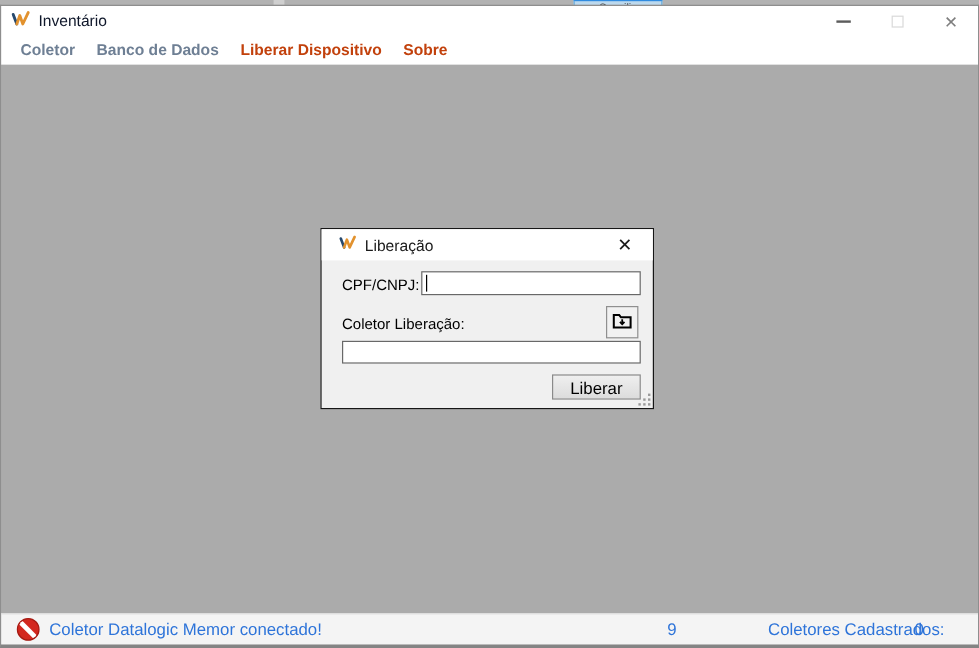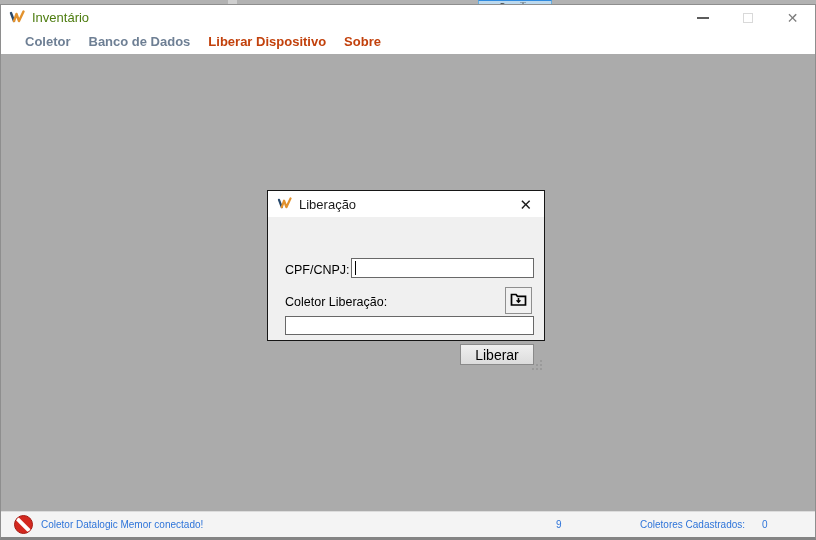--- a/index.html
+++ b/index.html
@@ -11,54 +11,54 @@
   .bg-tab { position:absolute; left:478px; top:0; width:74px; height:5px; background:#bcd9ee;
             border-top:1px solid #2f8be0; border-left:1px solid #6aaede; border-right:1px solid #6aaede;
             overflow:hidden; font-size:9px; color:#333; text-align:center; line-height:10px; }
   .bg-notch { position:absolute; left:228px; top:0; width:9px; height:5px; background:#cfcfcf; }
 
   
   .app-window { position:absolute; top:4px; left:0; width:816px; height:536px;
                 border:1px solid #8e8e8e; border-bottom:3px solid #848484;
                 background:#ababab; display:flex; flex-direction:column; }
   .titlebar { height:25px; background:#ffffff; display:flex; align-items:center; padding-left:8px; flex:none; }
-  .title-text { font-size:13px; color:#4d7c0f; margin-left:6px; flex:1; }
+  .title-text { font-size:13px; color:#0f172a; margin-left:6px; flex:1; }
   .caption-controls { display:flex; height:100%; }
   .caption-btn { width:45px; height:100%; display:flex; align-items:center; justify-content:center; }
   .min-glyph { width:12px; height:2px; background:#5c5c5c; }
   .max-glyph { width:10px; height:10px; border:1px solid #d9d9d9; background:#fff; }
   .close-glyph { font-size:14px; color:#7e7e7e; line-height:1; }
 
-  .menubar { height:24px; background:#ffffff; display:flex; align-items:flex-end; padding-left:15px; flex:none; }
+  .menubar { height:24px; background:#ffffff; display:flex; align-items:flex-end; padding-left:7px; flex:none; }
   .menu-item { font-size:13px; font-weight:bold; padding:0 9px; line-height:24px; cursor:default; }
   .menu-item.disabled { color:#6e7f94; }
   .menu-item.enabled { color:#c2410c; }
 
   .client { flex:1; background:#ababab; position:relative; }
 
   
-  .statusbar { height:26px; background:#f4f4f4; border-top:1px solid #dcdcdc; position:relative; flex:none; font-size:10px; }
+  .statusbar { height:26px; background:#f4f4f4; border-top:1px solid #dcdcdc; position:relative; flex:none; font-size:14px; }
   .blocked-icon { position:absolute; left:13px; top:3px; width:19px; height:19px; border-radius:50%;
                   background:#d3281f; border:1px solid #a51a12; overflow:hidden; }
   .blocked-icon::after { content:""; position:absolute; left:-2px; top:7.5px; width:23px; height:4px;
                          background:#fff; transform:rotate(45deg); }
   .status-text { position:absolute; top:0; line-height:25px; color:#2e74d9; white-space:nowrap; }
   .st-msg { left:40px; }
   .st-maxlabel { left:417px; }
   .st-maxvalue { left:555px; }
   .st-cadlabel { left:639px; }
   .st-cadvalue { left:761px; }
 
   
   .dialog { position:absolute; left:267px; top:190px; width:278px; height:151px;
             background:#f0f0f0; border:1px solid #161616; }
-  .dialog-titlebar { height:26px; background:#ffffff; display:flex; align-items:center; padding:0 9px; }
+  .dialog-titlebar { height:26px; background:#ffffff; display:flex; align-items:center; padding:0 14px; }
   .dialog-title { font-size:13px; color:#1a1a1a; margin-left:6px; flex:1; }
   .dialog-close { font-size:15px; color:#1a1a1a; line-height:1; padding:2px 3px; }
-  .dialog-body { position:relative; height:123px;margin-top:32px; }
+  .dialog-body { position:relative; height:123px; }
   .field-label { position:absolute; font-size:12.5px; color:#000; white-space:nowrap; }
   .lbl-cpf { left:17px; top:14px; }
   .lbl-arq { left:17px; top:46px; }
   .textbox { position:absolute; border:1px solid #686868; background:#fff; font-size:12px;
              padding:0 3px; outline:none; font-family:"Liberation Sans", sans-serif; }
   .tb-cpf { left:83px; top:9px; width:183px; height:20px; }
   .tb-arq { left:17px; top:67px; width:249px; height:19px; }
   .caret { position:absolute; left:87px; top:12px; width:1px; height:14px; background:#000; }
   .browse-btn { position:absolute; left:237px; top:38px; width:27px; height:27px;
                 background:#f1f1f1; border:1px solid #8f8f8f; display:flex; align-items:center; justify-content:center; }

